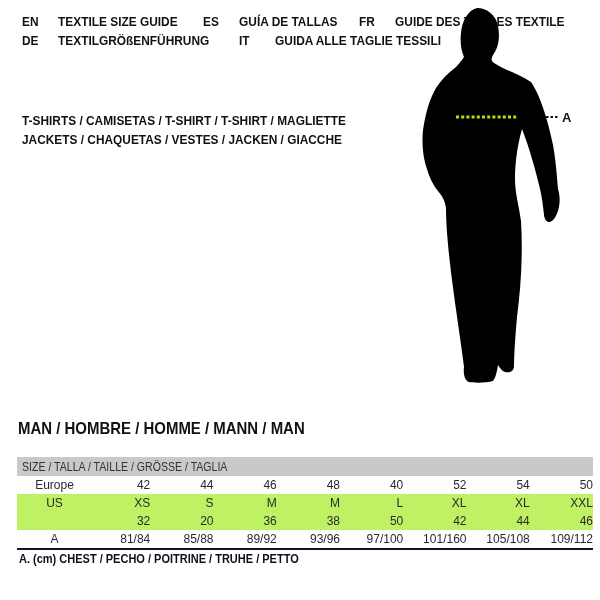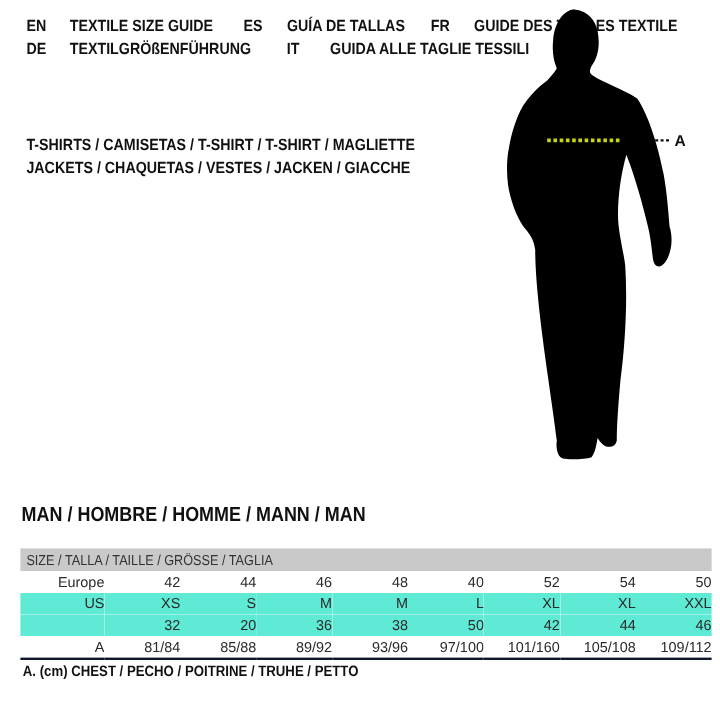--- a/index.html
+++ b/index.html
@@ -25,23 +25,23 @@
   .section-title { position:absolute; left:18px; top:421px; font-size:17px; font-weight:bold; line-height:16px; }
 
   
   .size-table {
     position:absolute; left:17px; top:443px; width:576px;
     border-collapse:collapse; table-layout:fixed; font-size:12px; color:#2a2a2a;
     border-bottom:2px solid #0f172a;
     margin-top:14px;
   }
   .size-table td { padding:0; height:18px; text-align:right; vertical-align:middle; overflow:hidden; }
-  .size-table td.rowlabel { text-align:right; padding-left:5px; }
+  .size-table td.rowlabel { text-align:center; padding-left:5px; }
   .size-table tr.thead td { background:#c9c9c9; height:19px; text-align:left; padding-left:5px; color:#333; }
-  .size-table tr.shaded td { background:#5eead4; }
+  .size-table tr.shaded td { background:#bef264; }
 
   
   .footnote { position:absolute; left:19px; top:551px; font-size:12.5px; font-weight:bold; line-height:16px; }
 </style>
 </head>
 <body>
 
 <div class="stage">
 
   <div class="lang-block">

